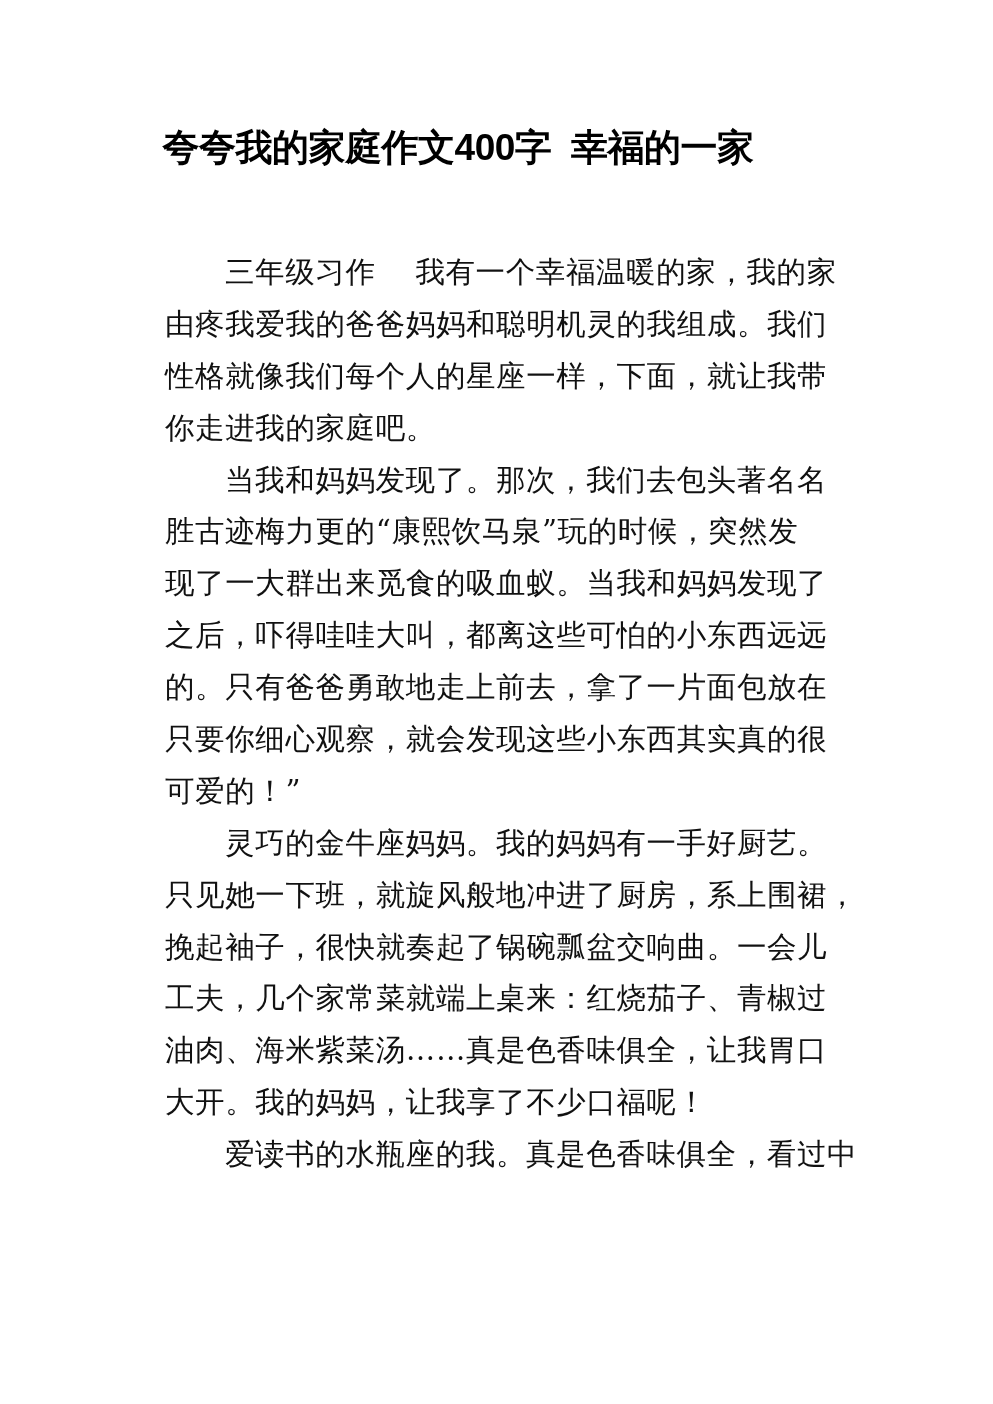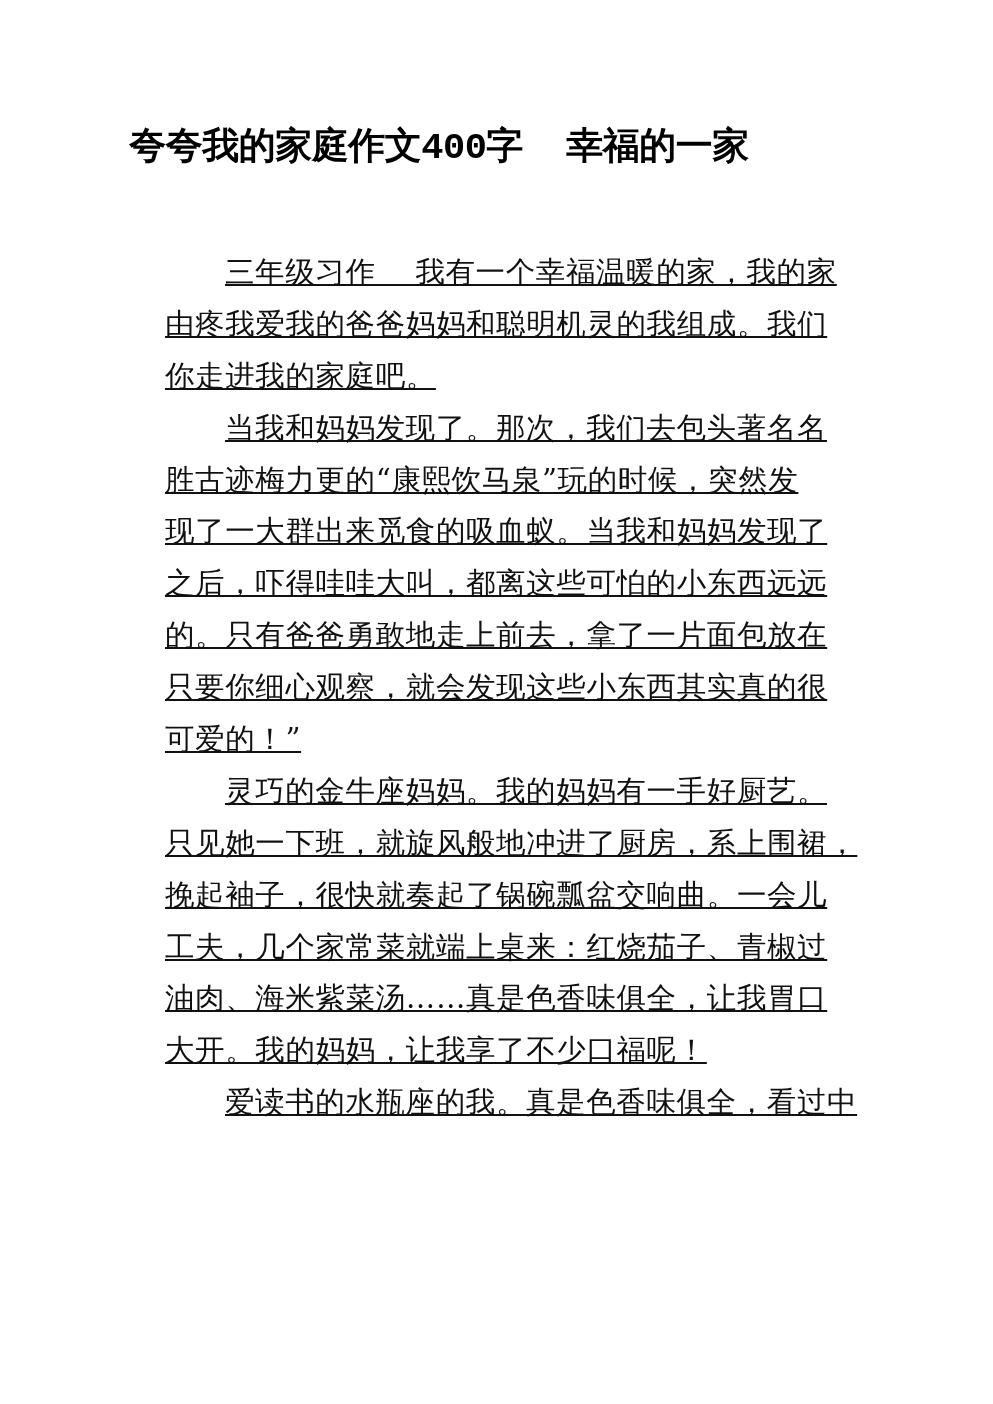--- a/index.html
+++ b/index.html
@@ -20,34 +20,34 @@
     width: 993px;
     height: 1404px;
     background: #ffffff;
   }
   .title {
     position: absolute;
     top: 124px;
     left: 0;
     width: 878px;
     text-align: center;
-    font-family: Liberation Mono, monospace;
+    font-family: Liberation Sans, sans-serif;
     font-weight: bold;
     font-size: 37px;
     line-height: 48px;
     color: #000000;
     letter-spacing: -0.5px;
     white-space: pre;
+    padding-left: 19px;
   }
   .body-text {
     position: absolute;
     top: 247px;
     left: 165px;
     width: 662px;
-    text-decoration: underline;
   }
   .line {
     display: block;
     height: 51.9px;
     line-height: 51.9px;
     font-family: "DejaVu Serif", "Liberation Serif", serif;
     font-size: 29.5px;
     color: #111111;
     white-space: pre;
     letter-spacing: 0.6px;
@@ -58,20 +58,21 @@
 </style>
 </head>
 <body>
 
 <div class="page">
   <div class="title">夸夸我的家庭作文400字  幸福的一家</div>
 
   <div class="body-text">
     <span class="line indent">三年级习作    我有一个幸福温暖的家，我的家</span>
     <span class="line">由疼我爱我的爸爸妈妈和聪明机灵的我组成。我们</span>
+    <span class="line">性格就像我们每个人的星座一样，下面，就让我带</span>
     <span class="line">你走进我的家庭吧。</span>
     <span class="line indent">当我和妈妈发现了。那次，我们去包头著名名</span>
     <span class="line">胜古迹梅力更的“康熙饮马泉”玩的时候，突然发</span>
     <span class="line">现了一大群出来觅食的吸血蚁。当我和妈妈发现了</span>
     <span class="line">之后，吓得哇哇大叫，都离这些可怕的小东西远远</span>
     <span class="line">的。只有爸爸勇敢地走上前去，拿了一片面包放在</span>
     <span class="line">只要你细心观察，就会发现这些小东西其实真的很</span>
     <span class="line">可爱的！”</span>
     <span class="line indent">灵巧的金牛座妈妈。我的妈妈有一手好厨艺。</span>
     <span class="line">只见她一下班，就旋风般地冲进了厨房，系上围裙，</span>

